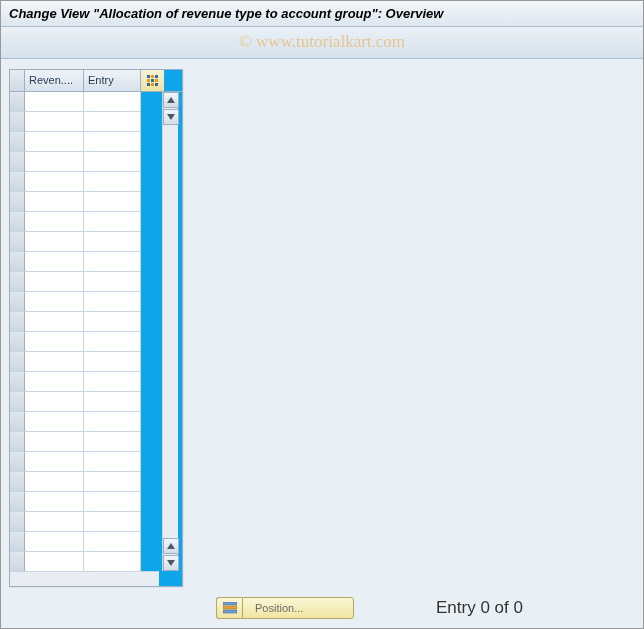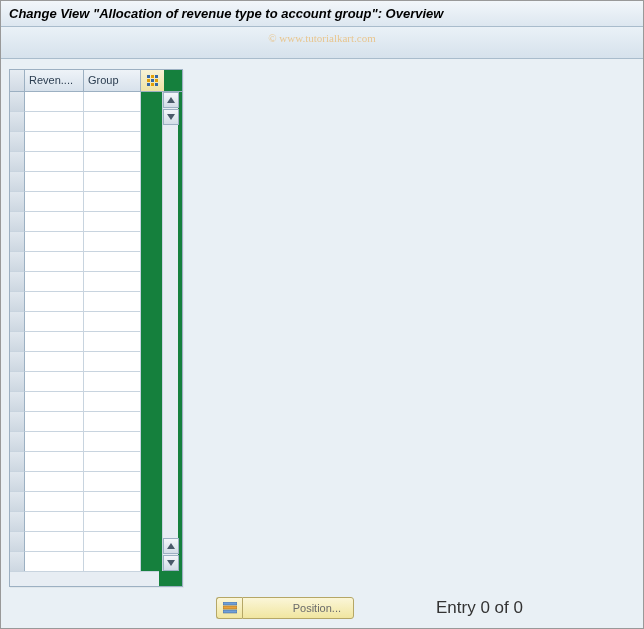--- a/index.html
+++ b/index.html
@@ -31,40 +31,40 @@
       background: linear-gradient(#eaf1f7, #d6e2ec);
       border-bottom: 1px solid #a9bccc;
       position: relative;
     }
     .watermark {
       position: absolute;
       top: 31px;
       left: 50%;
       transform: translateX(-50%);
       color: #eda73e;
-      font-size: 11px;
+      font-size: 17px;
       font-family: Georgia, serif;
       opacity: 0.55;
       pointer-events: none;
       z-index: 50;
       white-space: nowrap;
     }
     .content {
       position: absolute;
       top: 58px;
       left: 0; right: 0; bottom: 40px;
     }
     .table-outer {
       position: absolute;
       top: 10px;
       left: 8px;
       width: 174px;
       height: 518px;
       border: 1px solid #9cb0c2;
-      background: #15803d;
+      background: #0ea5e9;
       box-shadow: 1px 1px 0 rgba(0,0,0,0.04);
     }
     .thead-row {
       display: flex;
       height: 22px;
       border-bottom: 1px solid #9cb0c2;
     }
     .th {
       background: linear-gradient(#eef3f8, #d8e2ec);
       border-right: 1px solid #9cb0c2;
@@ -164,21 +164,21 @@
     .pos-ico svg { display:block; }
     .pos-btn {
       min-width: 112px; height: 22px;
       background: linear-gradient(#fbf6d8, #f1e6a0);
       border: 1px solid #b5a766;
       border-radius: 0 3px 3px 0;
       font-size: 11px;
       color: #6b6b6b;
       cursor: pointer;
       padding: 0 12px;
-      text-align: right;
+      text-align: left;
       line-height: 20px;
     }
     .entry-txt {
       position: absolute;
       left: 435px;
       font-size: 17px;
       color: #333;
     }
   </style>
 </head>
@@ -186,21 +186,21 @@
 
 <div class="title-bar">Change View "Allocation of revenue type to account group": Overview</div>
 <div class="toolbar"></div>
 <div class="watermark">© www.tutorialkart.com</div>
 
 <div class="content">
   <div class="table-outer">
     <div class="thead-row">
       <div class="th sel"></div>
       <div class="th c1">Reven....</div>
-      <div class="th c2">Group</div>
+      <div class="th c2">Entry</div>
       <div class="th config">
         <span class="config-icon">
             <span></span>
             <span></span>
             <span></span>
             <span></span>
             <span></span>
             <span></span>
             <span></span>
             <span></span>

